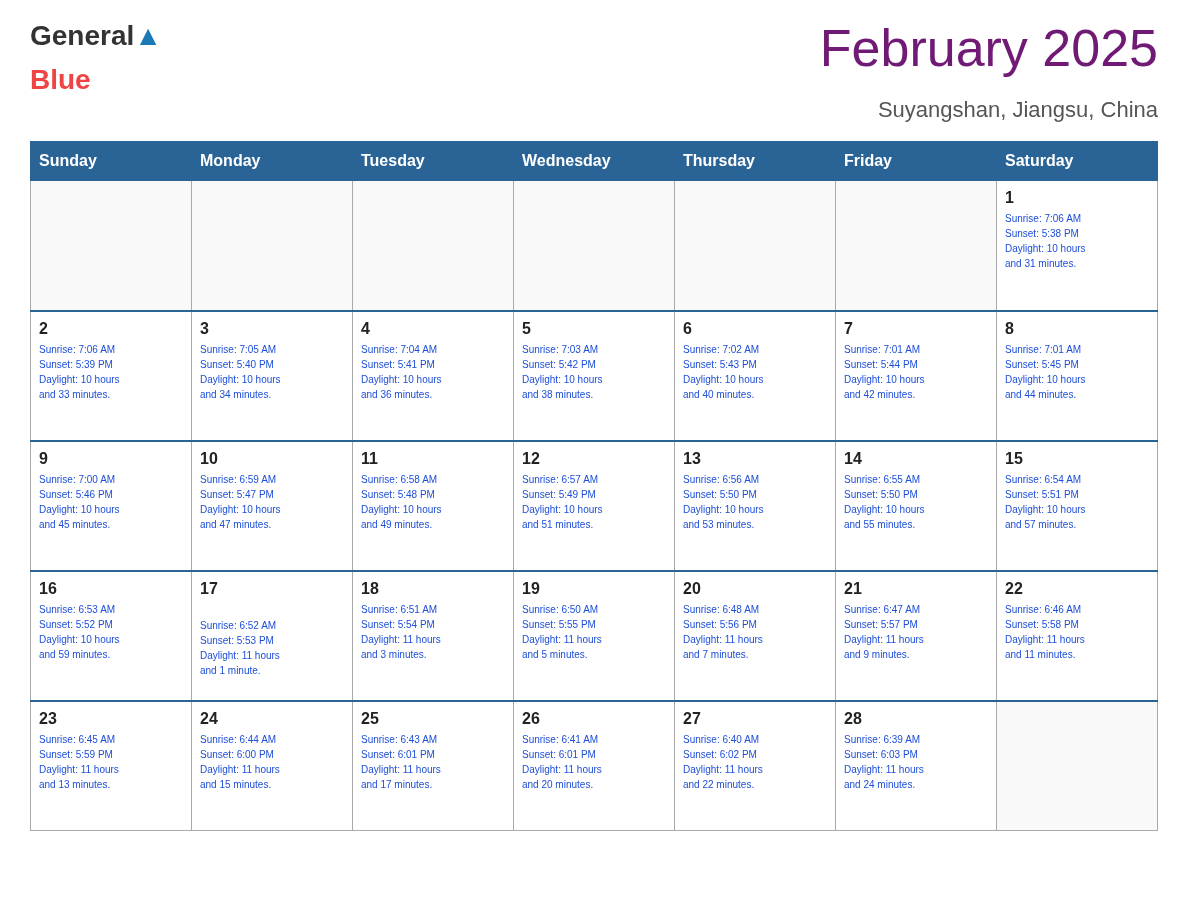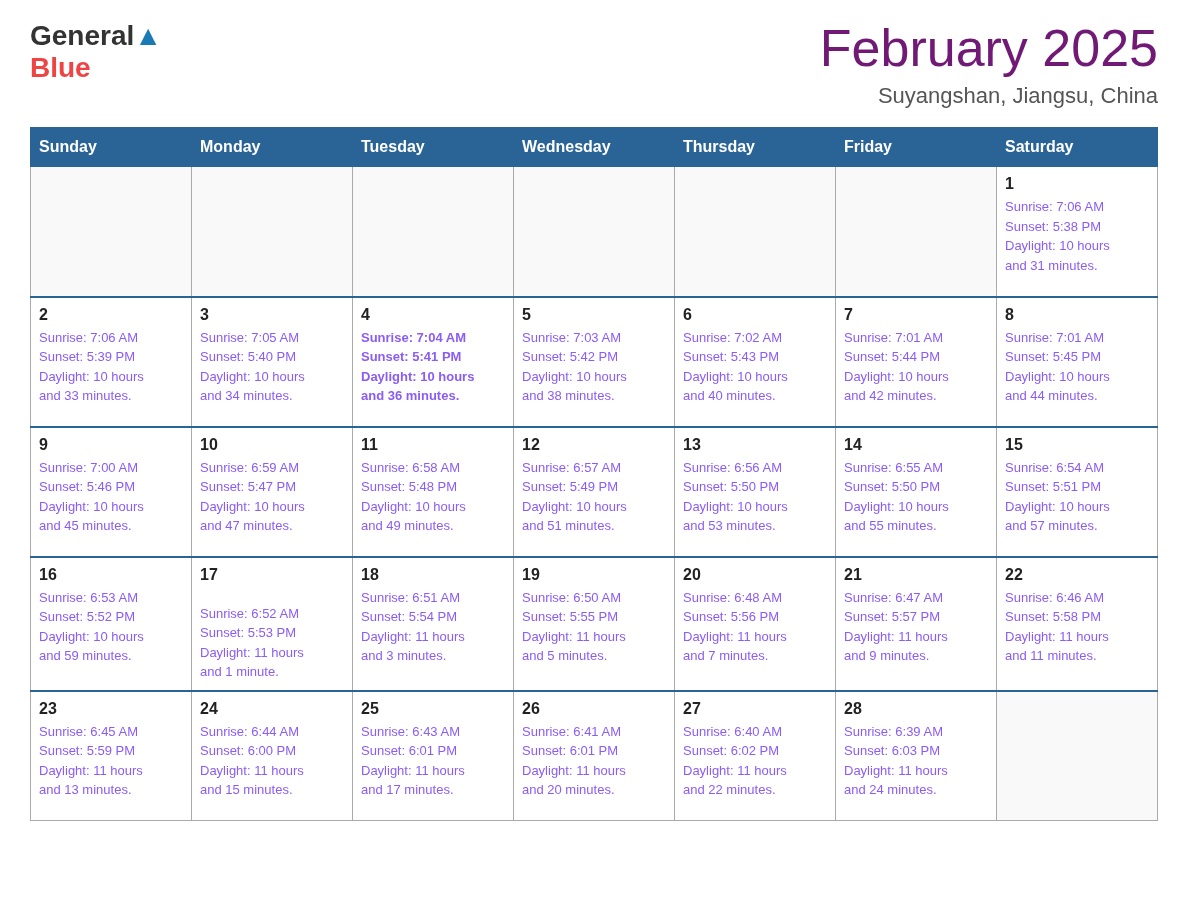--- a/index.html
+++ b/index.html
@@ -14,20 +14,21 @@
     .header-area {
       display: flex;
       justify-content: space-between;
       align-items: flex-start;
       margin-bottom: 18px;
     }
     .logo {
       display: flex;
       flex-direction: column;
       align-items: flex-start;
+      gap: 12px;
     }
     .logo-text-general {
       font-size: 28px;
       font-weight: bold;
       color: #333;
     }
     .logo-text-general span.blue {
       color: #1a7ab5;
     }
     .logo-text-blue {
@@ -45,21 +46,21 @@
     }
     .calendar-title {
       font-size: 52px;
       font-weight: normal;
       color: #701a75;
       line-height: 1.1;
     }
     .calendar-subtitle {
       font-size: 22px;
       color: #555;
-      margin-top: 6px;
+      margin-top: 20px;
     }
     .calendar-table {
       width: 100%;
       border-collapse: collapse;
       table-layout: fixed;
       border-radius: 18px;
     }
     .calendar-table thead tr th {
       background-color: #2a6496;
       color: #fff;
@@ -82,22 +83,22 @@
       background: #f9f9f9;
     }
     .day-number {
       font-size: 16px;
       font-weight: bold;
       color: #222;
       display: block;
       margin-bottom: 4px;
     }
     .day-info {
-      font-size: 13px;
-      color: #8b5cf6;
+      font-size: 10px;
+      color: #1d4ed8;
       line-height: 1.5;
     }
     .calendar-table tbody tr:not(:last-child) td {
       border-bottom: 2px solid #2a6496;
     }
     .calendar-table tbody tr td:first-child {
       border-left: 1px solid #aaa;
     }
   </style>
 </head>
@@ -156,21 +157,21 @@
         </td>
         <td>
           <span class="day-number">3</span>
           <div class="day-info" style="white-space: pre-line;">Sunrise: 7:05 AM
 Sunset: 5:40 PM
 Daylight: 10 hours
 and 34 minutes.</div>
         </td>
         <td>
           <span class="day-number">4</span>
-          <div class="day-info" style="white-space: pre-line; font-weight: bold;">Sunrise: 7:04 AM
+          <div class="day-info" style="white-space: pre-line;">Sunrise: 7:04 AM
 Sunset: 5:41 PM
 Daylight: 10 hours
 and 36 minutes.</div>
         </td>
         <td>
           <span class="day-number">5</span>
           <div class="day-info" style="white-space: pre-line;">Sunrise: 7:03 AM
 Sunset: 5:42 PM
 Daylight: 10 hours
 and 38 minutes.</div>

